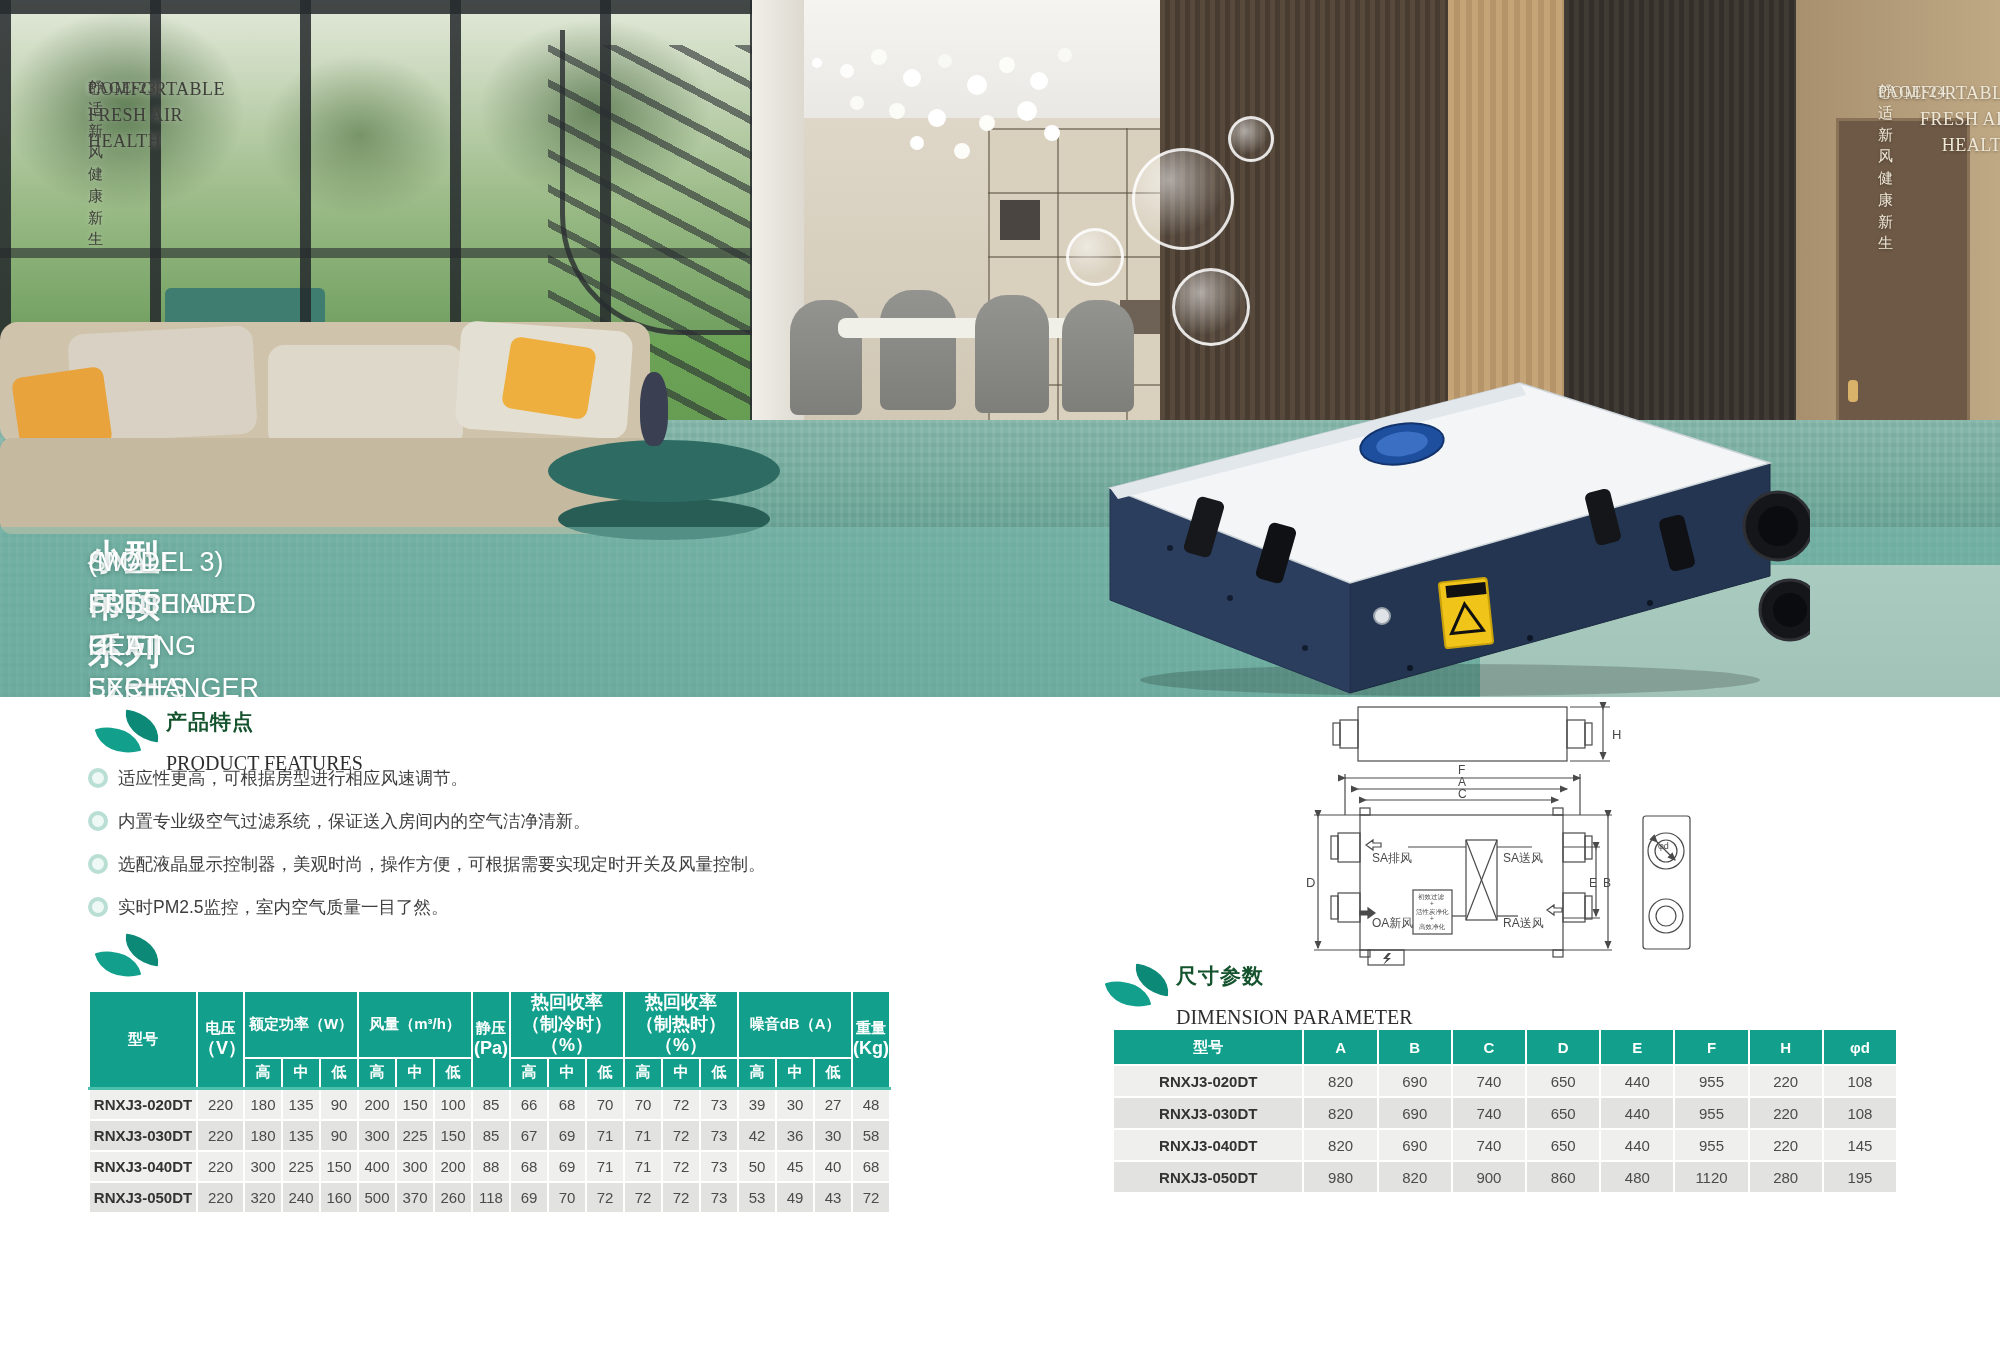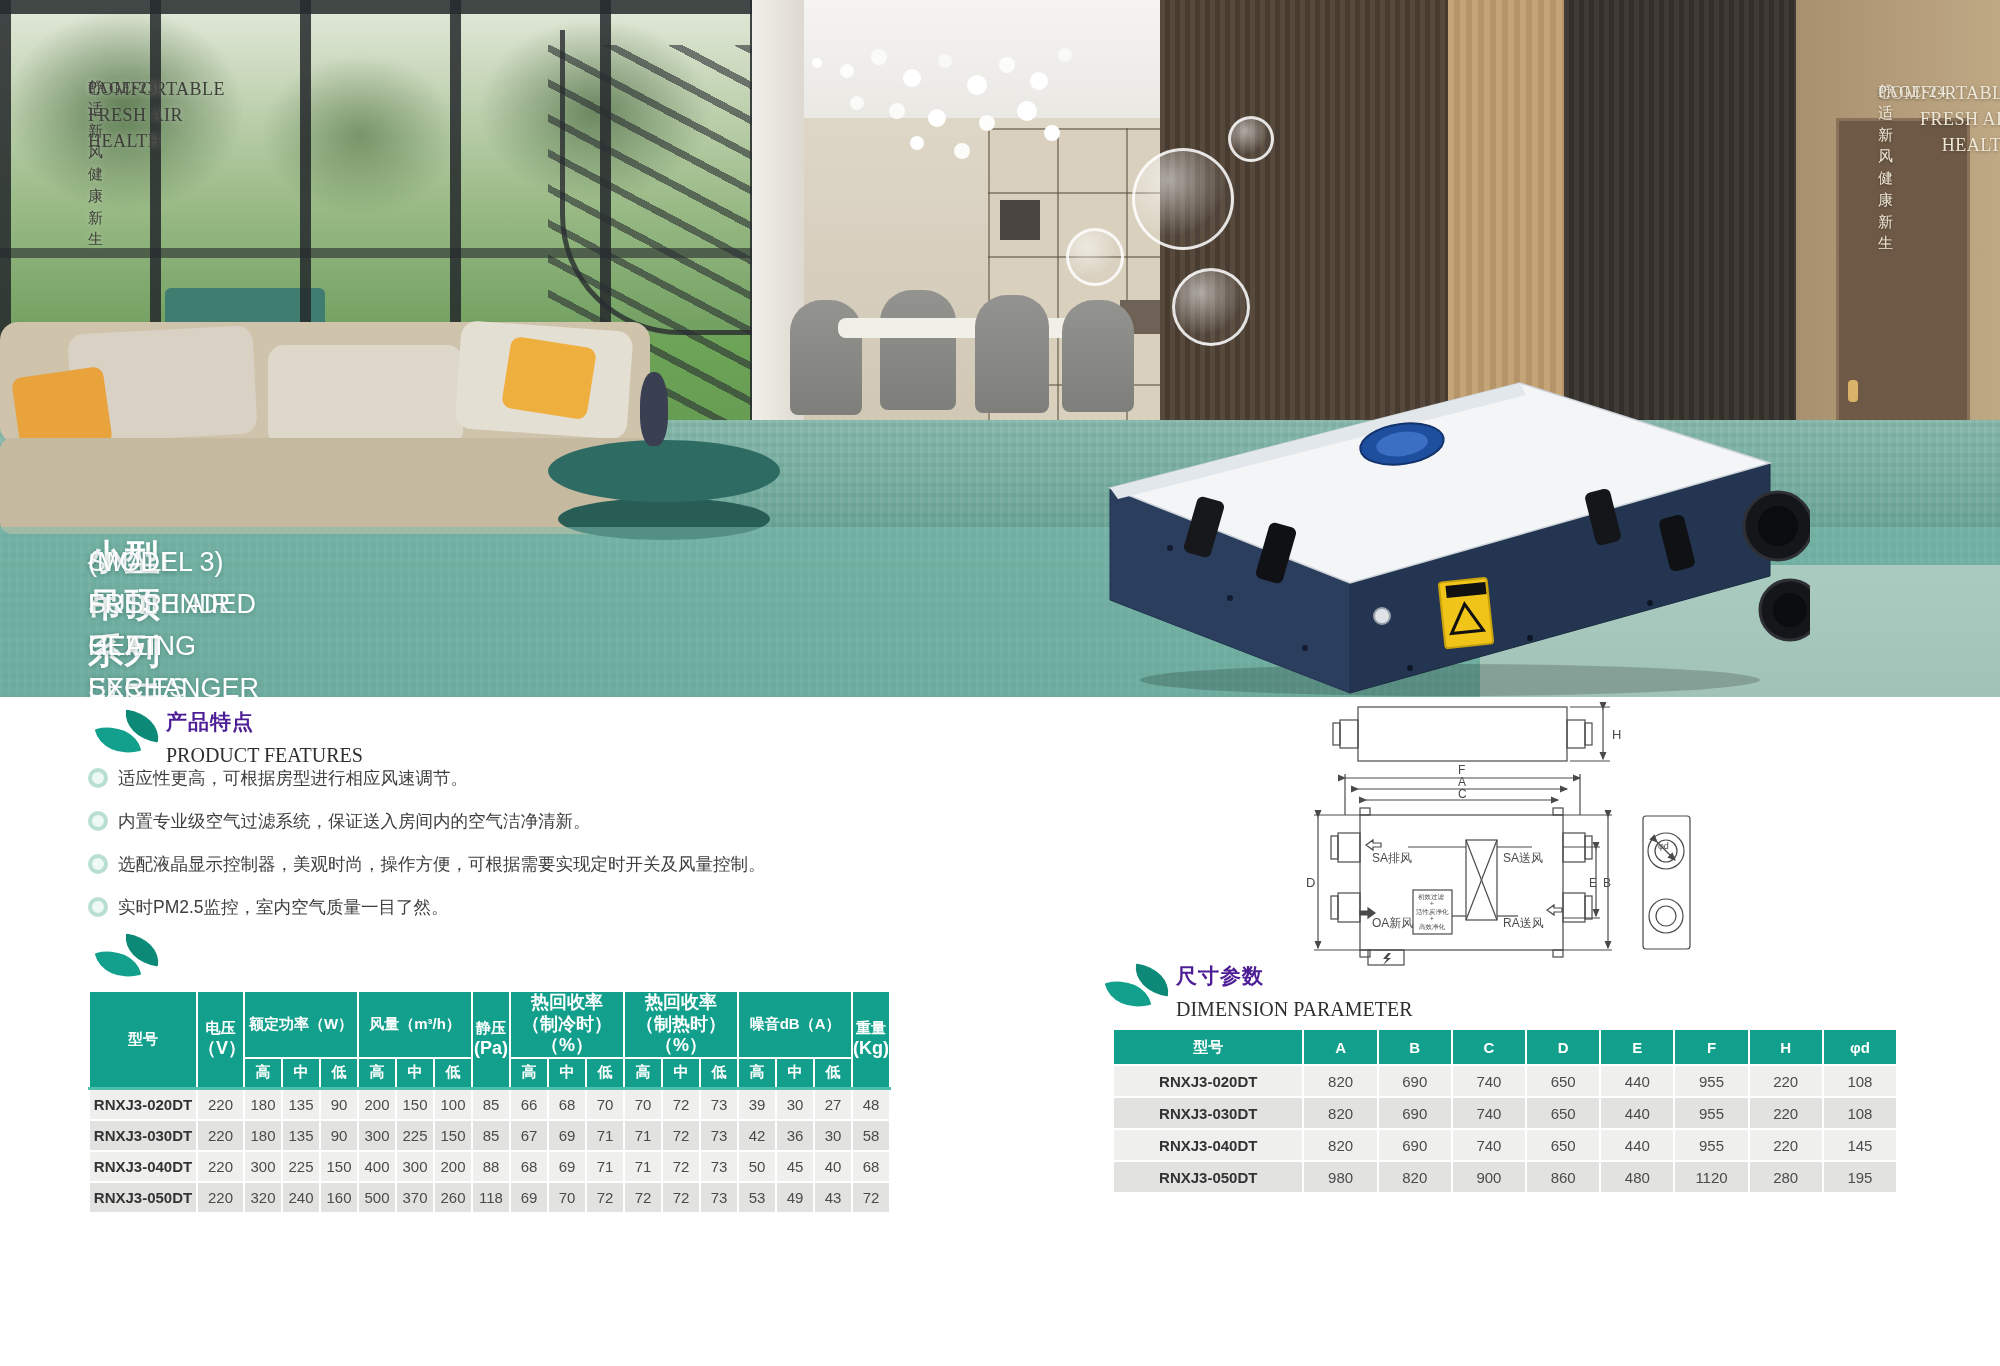--- a/index.html
+++ b/index.html
@@ -86,22 +86,22 @@
   .hero-title{left:88px;top:534px;color:#fff;}
   .hero-title .cn{font-size:35px;font-weight:700;letter-spacing:2px;text-shadow:0 1px 4px rgba(0,60,50,.25);}
   .hero-title .en{font-size:27px;font-weight:400;line-height:1.55;margin-top:8px;text-shadow:0 1px 4px rgba(0,60,50,.25);}
   
   .leaf{position:absolute;width:64px;height:46px;}
   .leaf .l1{position:absolute;left:0;top:12px;width:40px;height:32px;background:#12a08c;
     border-radius:4% 100% 4% 100%;transform:rotate(-14deg);}
   .leaf .l2{position:absolute;left:26px;top:0;width:36px;height:28px;background:#0d8a77;
     border-radius:4% 100% 4% 100%;transform:rotate(8deg);}
   .sec-head{position:absolute;}
-  .sec-head .cn{font-size:21px;font-weight:700;color:#4c1d95;letter-spacing:1px;}
-  .sec-head .en{font-family:"Liberation Serif","DejaVu Serif",serif;font-size:20px;color:#2e2e2e;margin-top:8px;}
+  .sec-head .cn{font-size:21px;font-weight:700;color:#14532d;letter-spacing:1px;}
+  .sec-head .en{font-family:"Liberation Serif","DejaVu Serif",serif;font-size:20px;color:#2e2e2e;margin-top:16px;}
   .features-list{position:absolute;left:88px;top:756px;width:900px;list-style:none;margin:0;padding:0;}
   .features-list li{display:flex;align-items:center;height:43px;font-size:17.5px;color:#3e3e3e;}
   .fdot{width:12px;height:12px;border:4px solid #b9ded4;background:#eef8f4;border-radius:50%;margin-right:10px;flex:0 0 auto;}
   
   table{border-collapse:collapse;table-layout:fixed;}
   .ptable{position:absolute;left:88px;top:990px;width:803px;}
   .ptable th{background:#12a08c;color:#fff;font-weight:700;border:2px solid #fff;padding:0;}
   .ptable th .h1{font-size:15px;line-height:1.25;}
   .ptable th .h2{font-size:18px;line-height:1.2;font-weight:700;}
   .ptable thead tr:first-child th{height:42px;}

